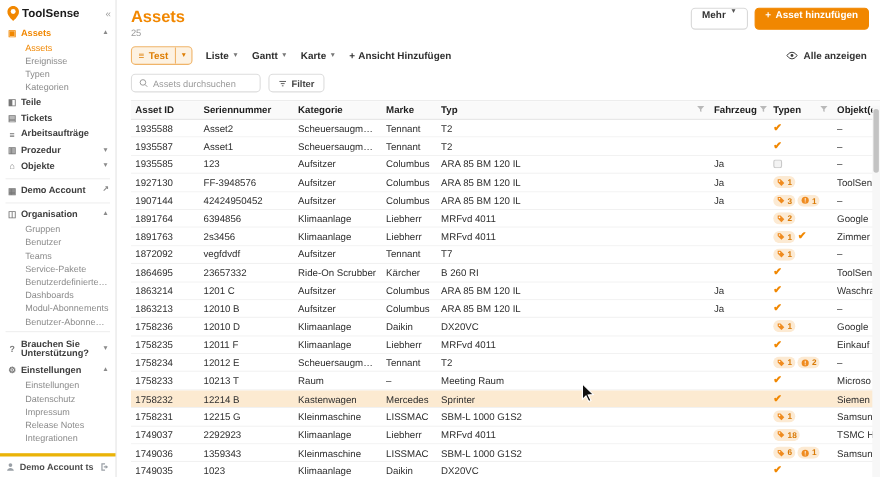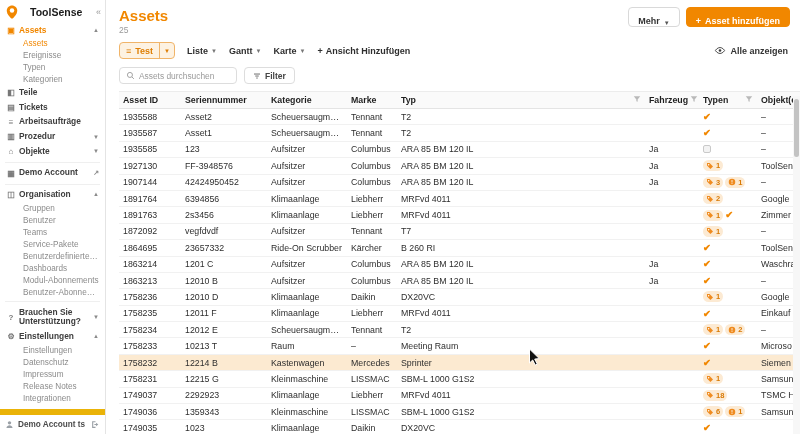--- a/index.html
+++ b/index.html
@@ -3,46 +3,46 @@
 <meta charset="utf-8">
 <style>
   * { margin:0; padding:0; box-sizing:border-box; }
   html,body { width:800px; height:434px; overflow:hidden; background:#fff;
     font-family:"Liberation Sans", sans-serif; }
   .app { display:flex; width:800px; height:434px; position:relative; }
 
   
   .sidebar { width:106px; min-width:106px; border-right:1px solid #e4e4e4;
     display:flex; flex-direction:column; background:#fff; }
-  .side-head { display:flex; align-items:center; gap:12px; padding:5px 4px 3px 6px;text-align:center; }
+  .side-head { display:flex; align-items:center; gap:2px; padding:5px 4px 3px 6px;text-align:center; }
   .brand { font-size:10.5px; font-weight:bold; color:#1b1b1b; }
   .collapse-btn { margin-left:auto; color:#999; font-size:9px; cursor:pointer; }
   .nav { flex:1; padding:1px 5px 0 5px; overflow:hidden; }
   .nav-item { display:flex; align-items:center; gap:3px; padding:2.5px 1px;
     font-size:8.4px; font-weight:700; color:#3d3d3d; cursor:pointer; line-height:1.15; }
   .nav-item .nicon { width:10px; font-size:8px; color:#777; text-align:center; flex:none; }
   .nav-item.active, .nav-item.active .nicon { color:#f18700; }
   .chev { margin-left:auto; font-size:6px; color:#8a8a8a; flex:none; }
   .ext { margin-left:auto; font-size:7px; color:#8a8a8a; flex:none; }
   .sub { padding:1.5px 1px 1.5px 18px; font-size:8.2px; color:#8b8b8b; cursor:pointer;
     white-space:nowrap; overflow:hidden; text-overflow:ellipsis; }
   .sub.active { color:#f18700; }
   .divider { border-top:1px solid #efefef; margin:3px 0; }
-  .side-foot { border-top:6px solid #eab308; display:flex; align-items:center; gap:4px;
+  .side-foot { border-top:3px solid #eab308; display:flex; align-items:center; gap:4px;
     padding:5px 5px; font-size:8.2px; color:#4c4c4c; font-weight:700; }
   .side-foot .logout { margin-left:auto; cursor:pointer; display:flex; }
 
   
   .main { flex:1; display:flex; flex-direction:column; min-width:0; position:relative; }
   .m-head { display:flex; align-items:flex-start; padding:7px 10px 0 13px; }
   .pg-title { font-size:15px; font-weight:700; color:#f18700; }
   .pg-count { font-size:8.5px; color:#9a9a9a; margin-top:1px; }
   .head-actions { margin-left:auto; display:flex; gap:6px; }
   .btn { font-size:9px; border:1px solid #d9d9d9; background:#fff; border-radius:4px;
-    padding:0 9px; color:#333; display:inline-flex; align-items:flex-end; gap:4px;
+    padding:0 9px; color:#333; display:inline-flex; align-items:flex-start; gap:4px;
     font-weight:700; cursor:pointer; height:20px; }
   .btn .carr { font-size:6px; color:#555; }
   .btn-primary { background:#f18700; border-color:#f18700; color:#fff; }
 
   .views { display:flex; align-items:center; gap:12px; padding:7px 12px 5px 13px;
     font-size:9px; color:#2e2e2e; }
   .tab { display:flex; align-items:center; gap:3px; font-weight:700; cursor:pointer; }
   .tab .carr { font-size:6px; color:#777; }
   .tab-active { border:1px solid #f0b469; background:#fdf2e2; color:#de7e04;
     border-radius:4px; display:flex; align-items:stretch; overflow:hidden; }

